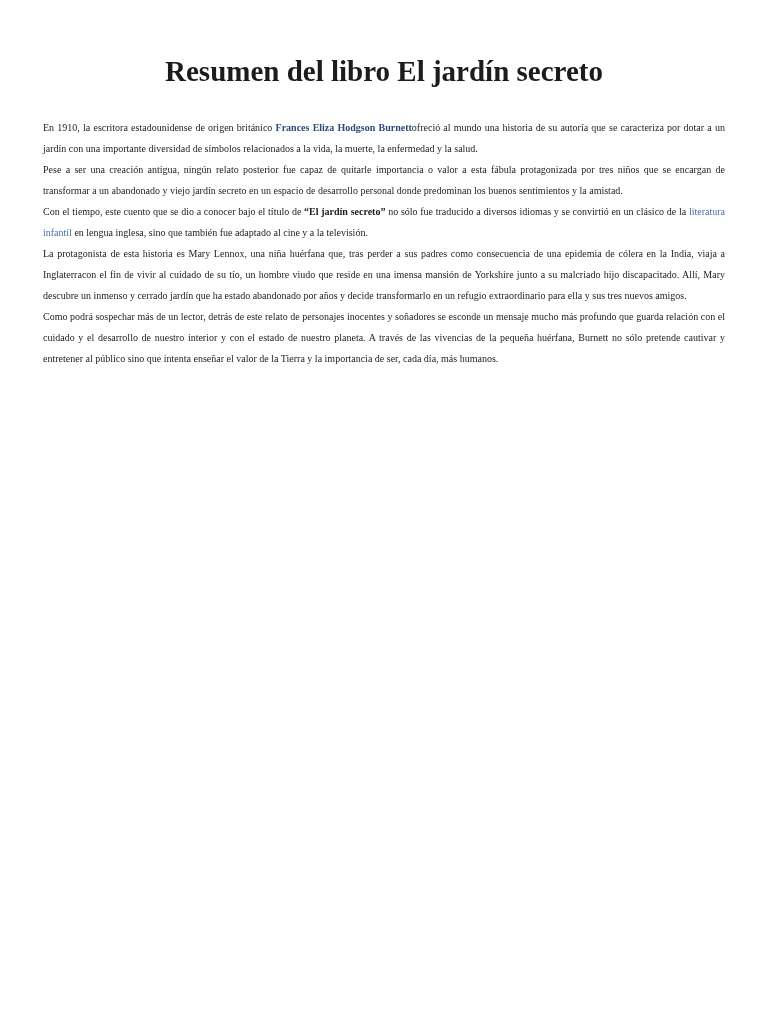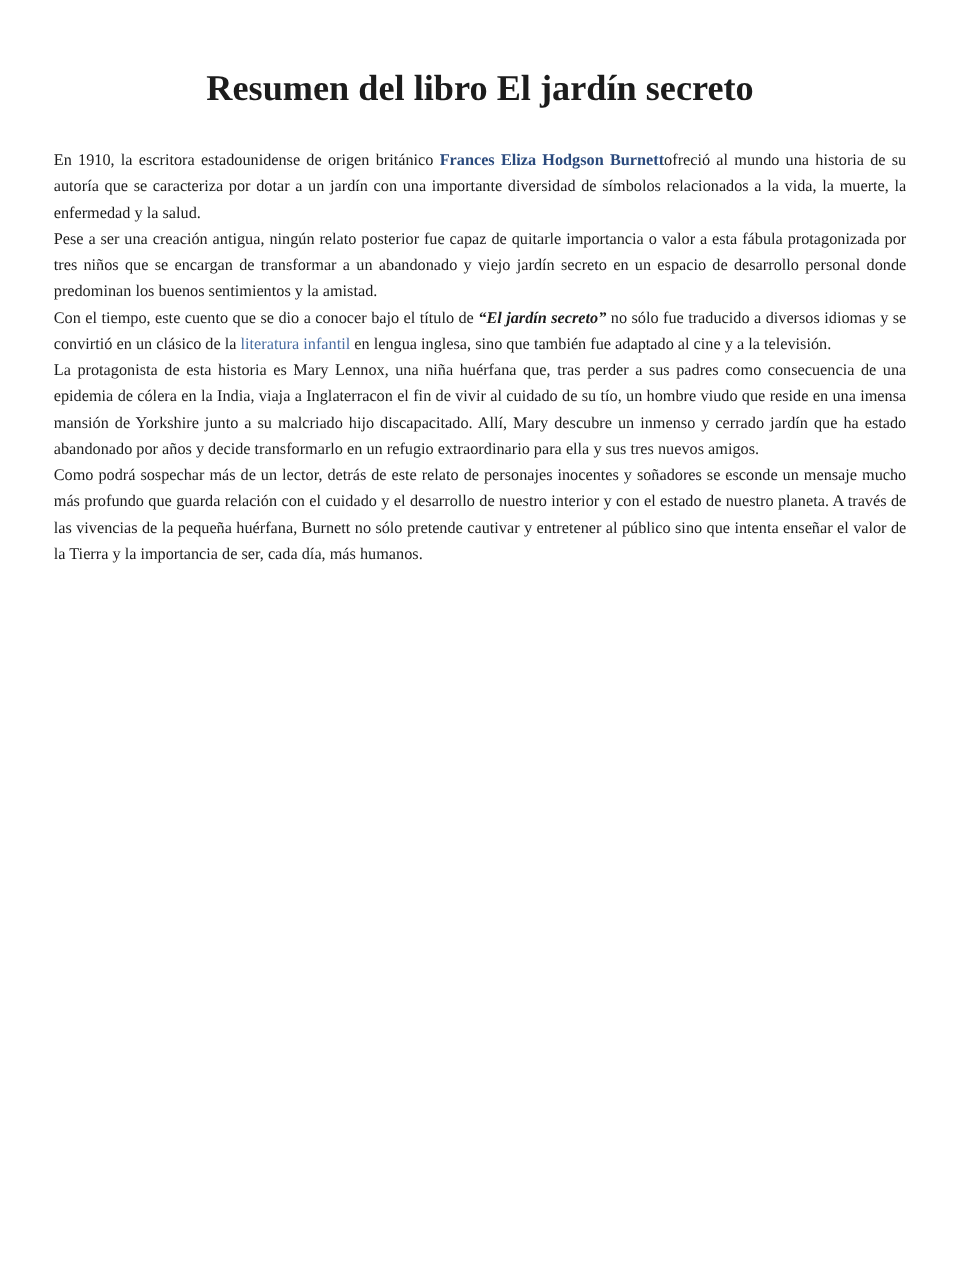--- a/index.html
+++ b/index.html
@@ -23,37 +23,36 @@
     margin: 0;
     padding-top: 54px;
     text-align: center;
     font-weight: bold;
     font-size: 29px;
     line-height: 34px;
     color: var(--text-color, #1c1c1c);
   }
   .doc-body {
     margin: 29px 43px 0 43px;
-    font-size: 13px;
+    font-size: 10px;
     line-height: 21px;
     text-align: justify;
     color: var(--text-color, #1c1c1c);
   }
   .doc-body p {
     margin: 0;
   }
   .doc-body p.gap-after {
   }
   .run-normal { }
   .run-bold {
     font-weight: normal;
   }
   .run-bolditalic {
     font-weight: bold;
-    font-style: italic;
   }
   .run-boldblue {
     font-weight: bold;
     color: var(--author-blue, #2b4a7d);
     text-decoration: none;
     cursor: pointer;
   }
   .run-link {
     color: var(--link-blue, #4a6ea3);
     text-decoration: none;

